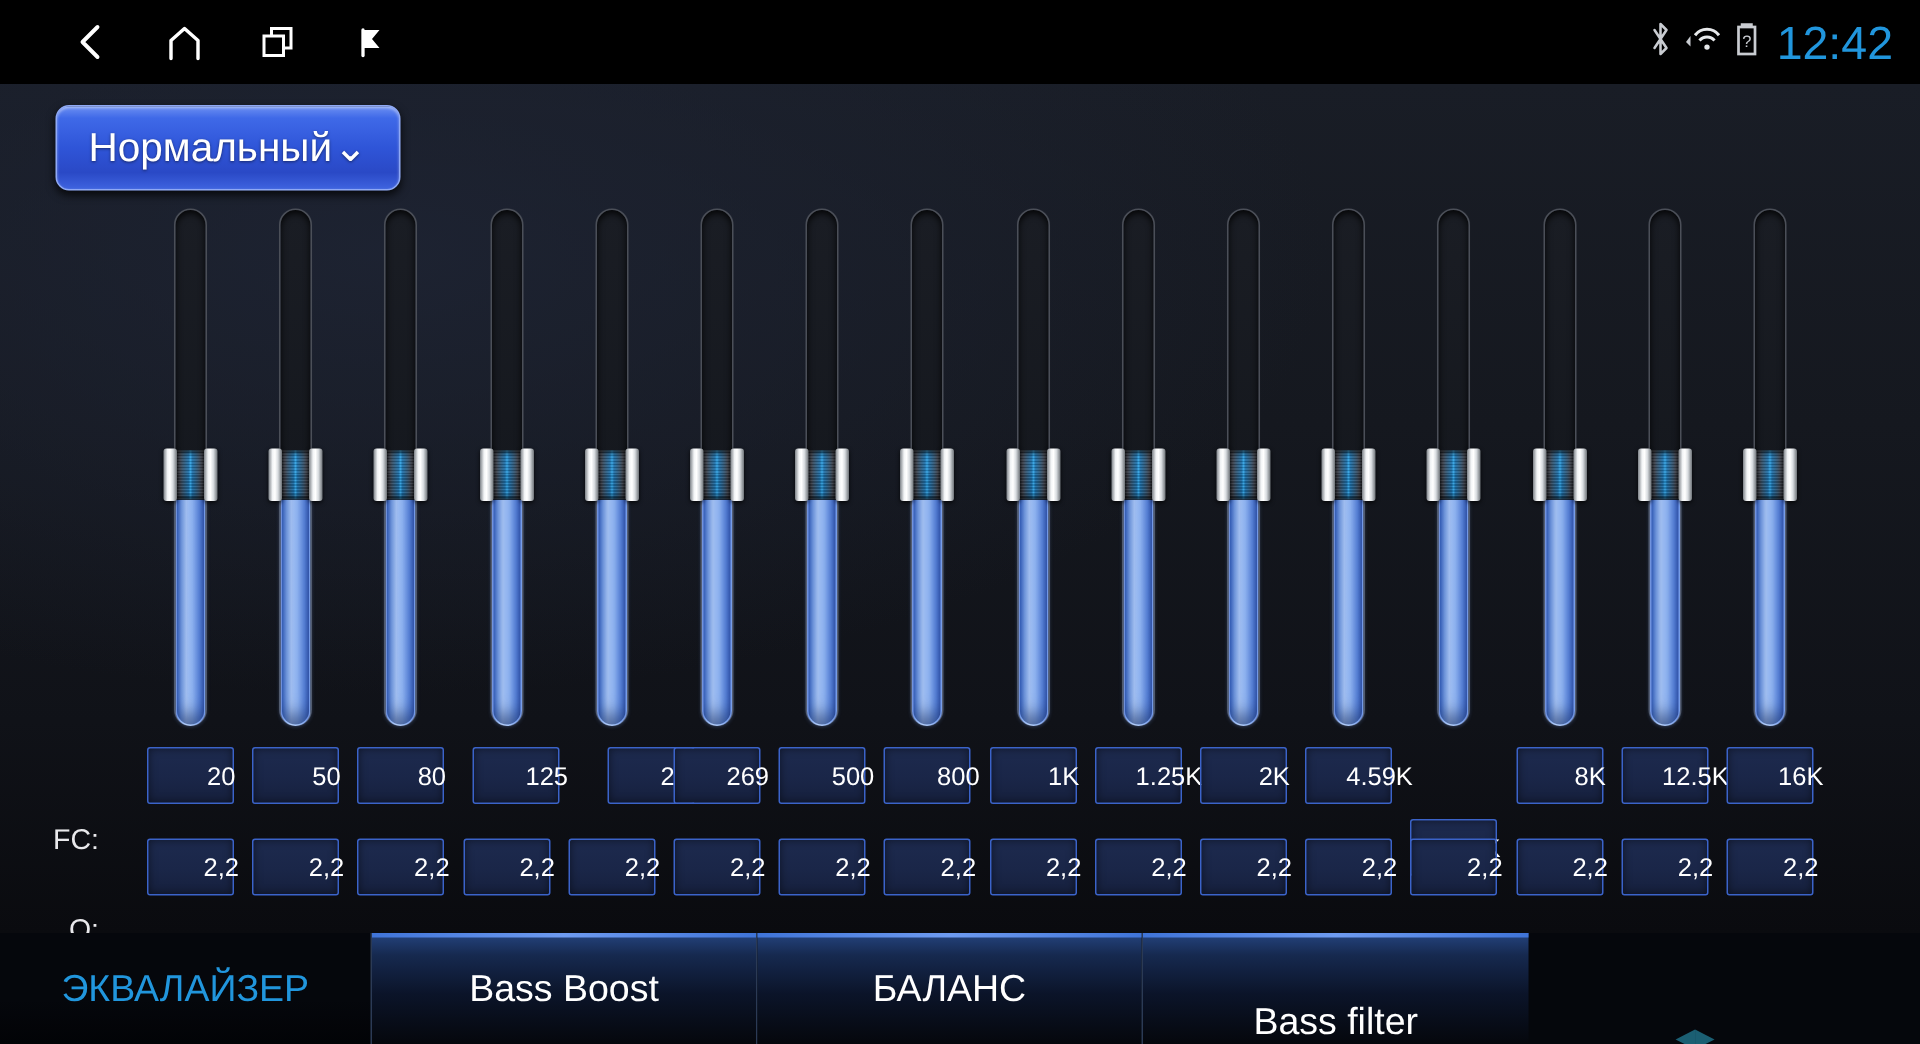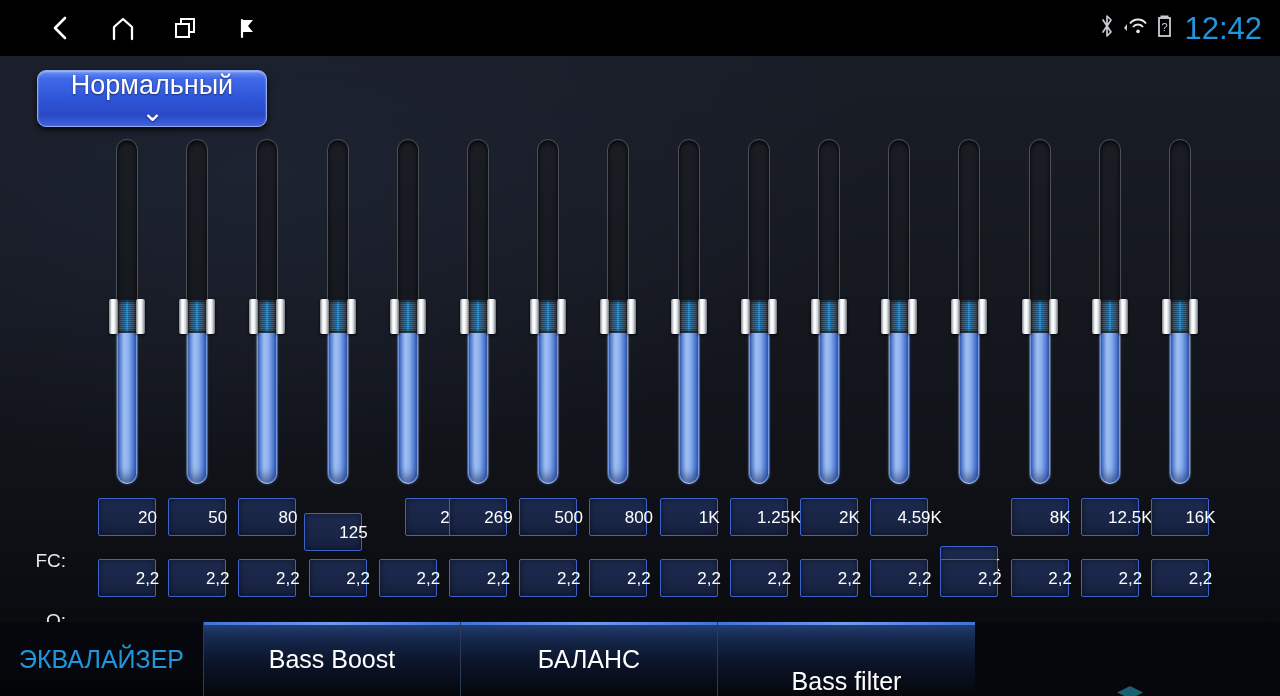--- a/index.html
+++ b/index.html
@@ -43,21 +43,20 @@
 
   
   .preset-btn {
     position:absolute; left:37px; top:14px; width:230px; height:57px;
     border-radius:9px;
     background:linear-gradient(180deg,#6b8ff2 0%,#3f69e8 14%,#2f55d8 50%,#2a49c6 80%,#3e63df 100%);
     border:1px solid #8fa9f5;
     box-shadow:0 3px 6px rgba(0,0,0,0.75), inset 0 1px 2px rgba(255,255,255,0.45);
     display:flex; align-items:center; justify-content:center;
     cursor:pointer;
-    flex-direction:column;
   }
   .preset-label {
     color:#fff; font-size:27px; line-height:1;
     text-shadow:0 1px 2px rgba(0,0,0,0.5);
   }
   .chev { margin-left:1px; display:inline-block; }
 
   
   .sliders { position:absolute; left:0; top:0; width:1280px; height:566px; }
   .slider {
@@ -362,21 +361,21 @@
         </div>
       </div>
 
     <div class="row-label fc-label">FC:</div>
     <div class="row-label q-label">Q:</div>
 
     <div class="cellrow" id="fc-row" style="top:442px">
         <div class="cell" style="left: 98px;">20</div>
         <div class="cell" style="left: 168.2px;">50</div>
         <div class="cell" style="left: 238.4px;">80</div>
-        <div class="cell" style="left: 304px; margin-top: 15px;">125</div>
+        <div class="cell" style="left: 315px;">125</div>
         <div class="cell" style="left: 388px; margin-left: 17px;">200</div>
         <div class="cell" style="left: 449px;">269</div>
         <div class="cell" style="left: 519.2px;">500</div>
         <div class="cell" style="left: 589.4px;">800</div>
         <div class="cell" style="left: 659.6px;">1K</div>
         <div class="cell" style="left: 729.8px;">1.25K</div>
         <div class="cell" style="left: 800px;">2K</div>
         <div class="cell" style="left: 870.2px;">4.59K</div>
         <div class="cell" style="left: 940.4px; margin-top: 48px;">5K</div>
         <div class="cell" style="left: 1010.6px;">8K</div>
@@ -397,21 +396,21 @@
         <div class="cell" style="left: 800px;">2,2</div>
         <div class="cell" style="left: 870.2px;">2,2</div>
         <div class="cell" style="left: 940.4px;">2,2</div>
         <div class="cell" style="left: 1010.6px;">2,2</div>
         <div class="cell" style="left: 1080.8px;">2,2</div>
         <div class="cell" style="left: 1151px;">2,2</div>
       </div>
   </div>
 
   <div class="tabbar" id="tabbar">
-      <div class="tab active" style="width: 204px;">
+      <div class="tab active" style="width: 248px;">
         <span>ЭКВАЛАЙЗЕР</span>
       </div>
       <div class="tab" style="width: 257px;">
         <div class="tab-hl"></div>
         <span>Bass Boost</span>
       </div>
       <div class="tab" style="width: 257px;">
         <div class="tab-hl"></div>
         <span>БАЛАНС</span>
       </div>

